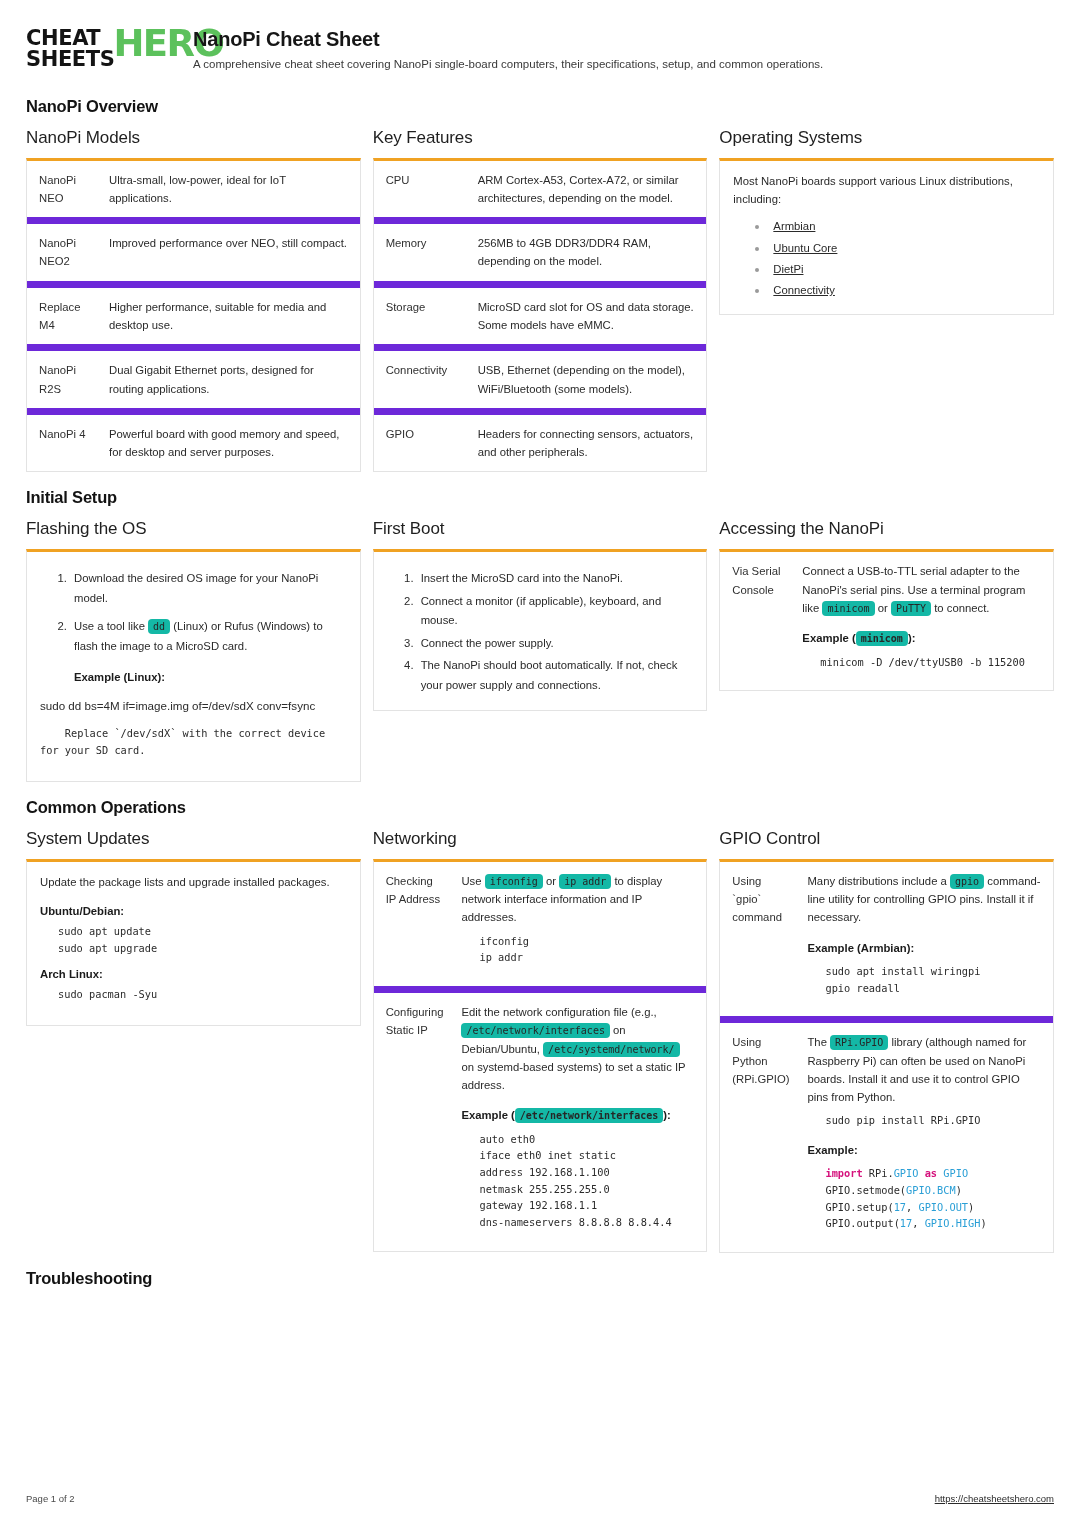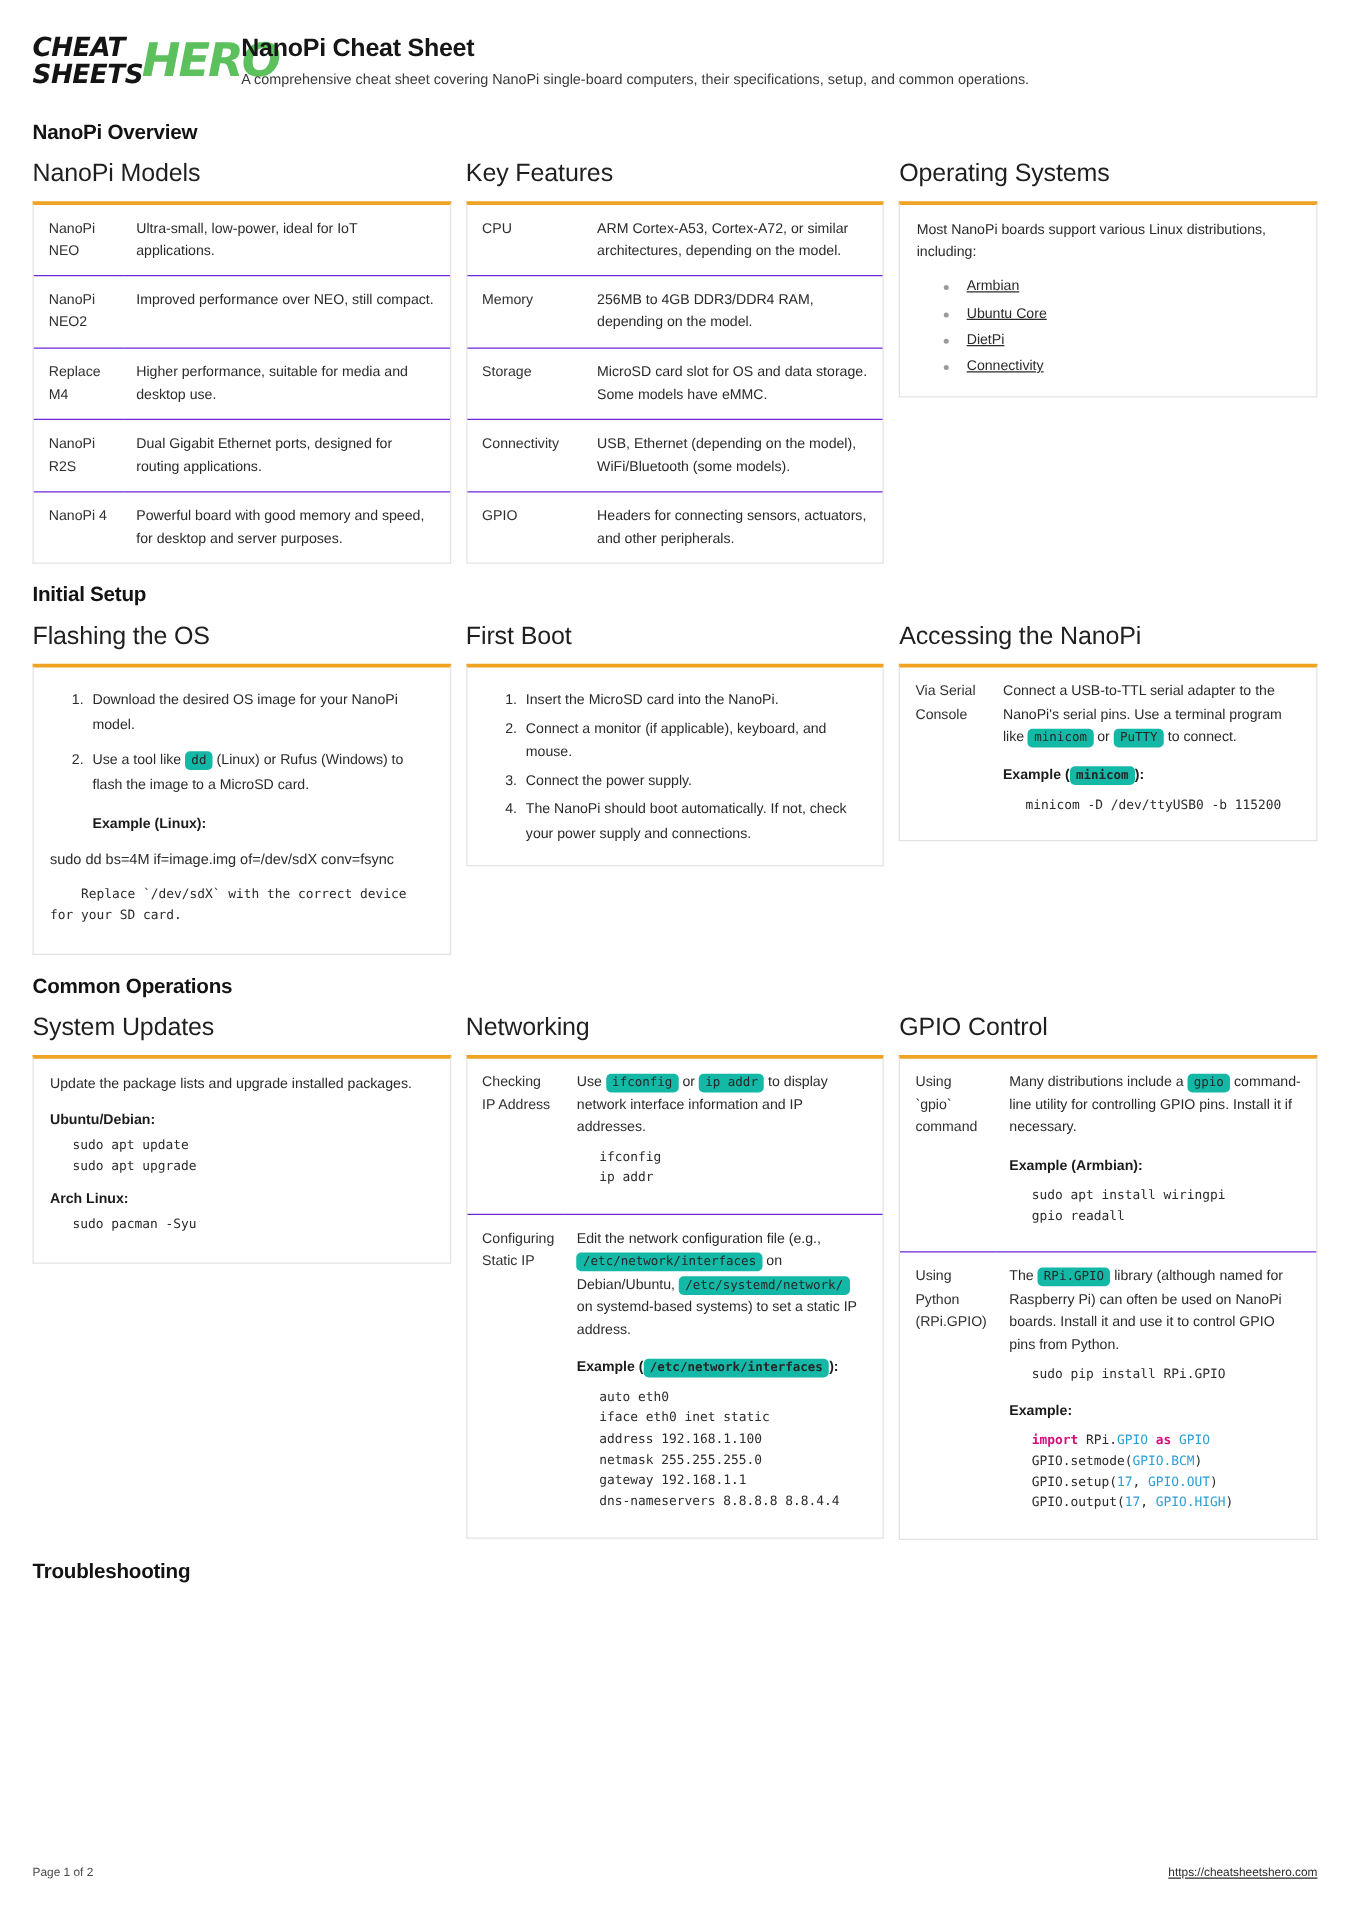--- a/index.html
+++ b/index.html
@@ -10,60 +10,60 @@
     font-family:"Liberation Sans", sans-serif;
     color:#1b1b1b;
     position:relative;
     overflow:hidden;
   }
   .page { padding:26px 26px 0 26px; }
 
   
   .header { display:flex; align-items:flex-start; gap:22px; padding-bottom:8px; }
   .logo { width:145px; flex:0 0 145px; padding-top:2px; }
-  .logo-row { display:flex; align-items:center; line-height:0.82;font-style:italic; }
+  .logo-row { display:flex; line-height:0.82; }
   .logo-stack { display:flex; flex-direction:column; }
   .logo-cheat, .logo-sheets {
     font-size:21px; font-weight:bold; letter-spacing:-0.4px;
     color:#141414; line-height:1.02; font-family:"DejaVu Sans", sans-serif;
   }
   .logo-hero {
     font-size:37px; font-weight:bold; color:#5cc15c; letter-spacing:-1.6px;
     line-height:0.88; margin-left:-1px; font-family:"DejaVu Sans", sans-serif;
   }
   .header-text { flex:1; padding-top:2px; }
   .doc-title { font-size:20px; font-weight:bold; color:#161616; margin:0 0 6px 0; letter-spacing:-0.2px; }
   .doc-sub { font-size:11.5px; color:#3a3a3a; margin:0; line-height:1.35; }
 
   
   h2.section-title {
     font-size:16.5px; font-weight:bold; color:#131313;
     margin:16px 0 12px 0; letter-spacing:-0.2px;
   }
   h3.card-title {
-    font-size:20px; font-weight:normal; color:#1f1f1f;
+    font-size:17px; font-weight:normal; color:#1f1f1f;
     margin:0 0 10px 0; letter-spacing:-0.1px;
   }
 
   
   .cols { display:flex; gap:12px; align-items:flex-start; }
   .col { flex:1 1 0; min-width:0; }
 
   
   .card {
     border:1px solid #e3e3e3;
     border-top:3px solid #f0a223;
     background:#fff;
   }
   .card-pad { padding:11px 13px 12px 13px; }
 
   
   table.dl { width:100%; border-collapse:collapse; }
   table.dl td { vertical-align:top; padding:10px 8px 10px 10px; font-size:11.3px; line-height:1.62; color:#2a2a2a; }
-  table.dl tr + tr td { border-top:1px solid #6d28d9; }
+  table.dl tr + tr td { border-top:7px solid #6d28d9; }
   table.dl td.k { width:72px; color:#303030; padding-left:12px; }
   table.dl td.k.wide { width:94px; }
   table.dl td.v { padding-right:12px; }
 
   
   ol.steps { margin:6px 0 0 0; padding-left:30px; }
   ol.steps > li { font-size:11.3px; line-height:1.72; color:#2a2a2a; margin-bottom:9px; padding-left:4px; }
   ol.steps.tight > li { margin-bottom:3px; }
   ul.bul { margin:8px 0 0 0; padding-left:22px; list-style:none; }
   ul.bul > li { font-size:11.3px; line-height:1.9; color:#2a2a2a; position:relative; padding-left:18px;text-decoration:underline; }

